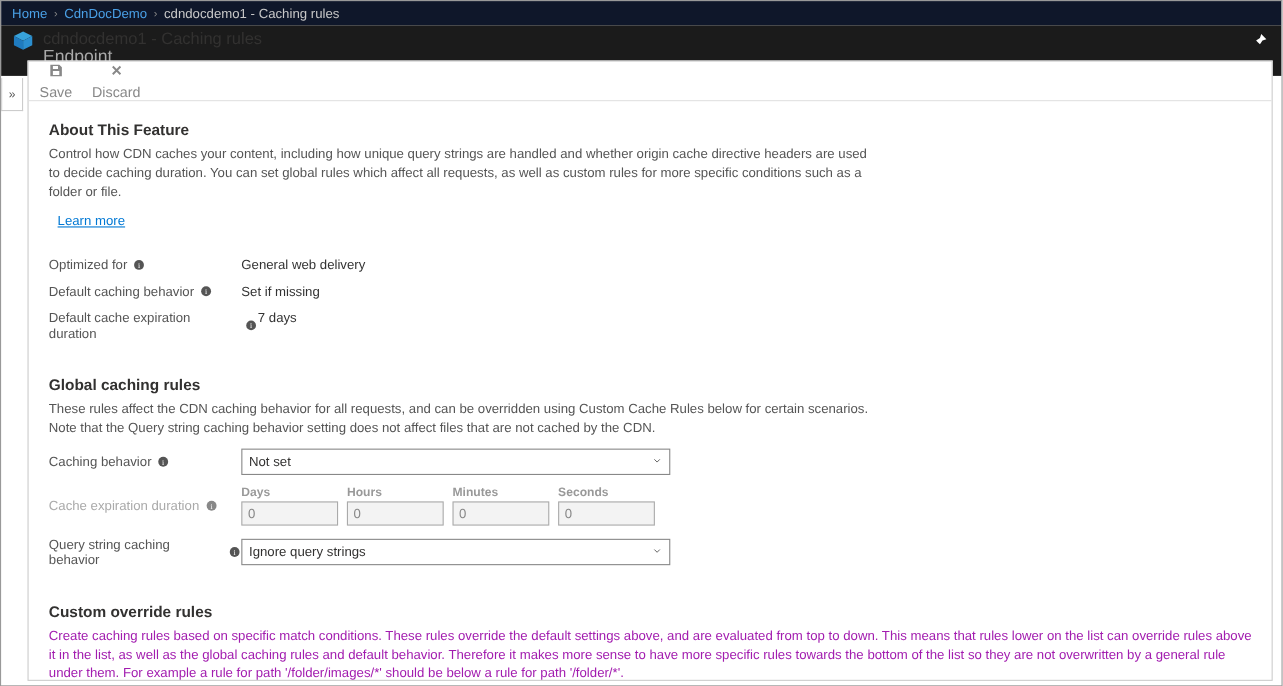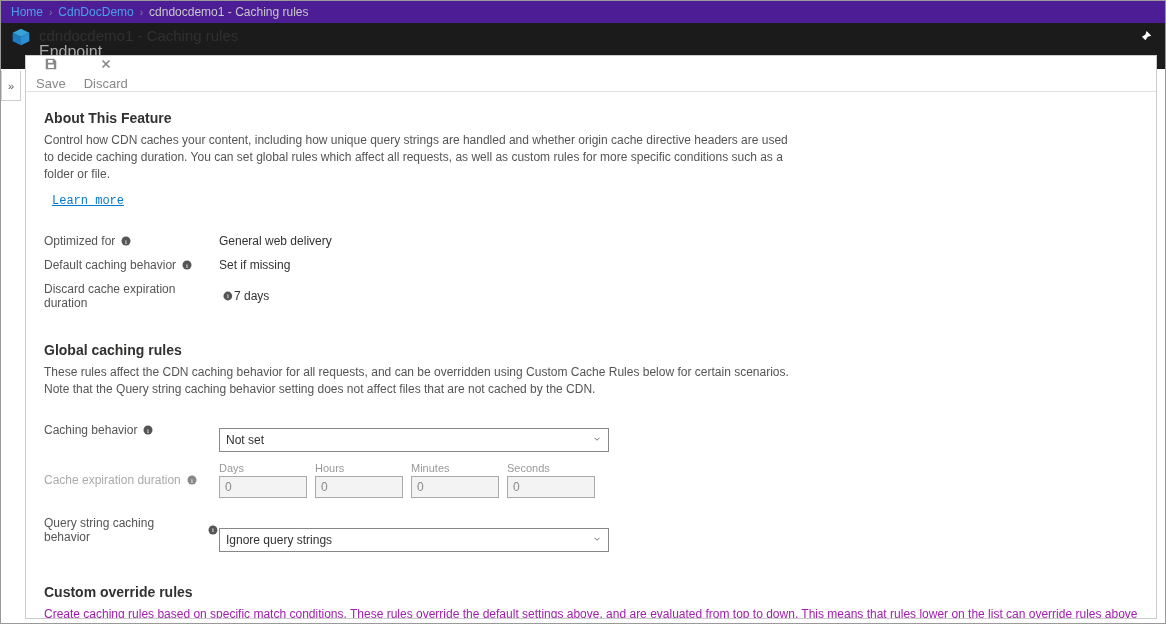--- a/index.html
+++ b/index.html
@@ -1,18 +1,18 @@
 <!DOCTYPE html>
 <html><head>
 <meta charset="utf-8">
 <style>
   * { box-sizing: border-box; margin: 0; padding: 0; }
   body { font-family: "Segoe UI", -apple-system, sans-serif; font-size: 13px; color: #323130; background: #fff; width: 1166px; height: 624px; overflow: hidden; border: 1px solid #999; position: relative; }
   
-  .breadcrumb-bar { background: #4c1d95; color: #fff; height: 22px; display: flex; align-items: center; padding: 0 10px; font-size: 12px; }
+  .breadcrumb-bar { background: #0f172a; color: #fff; height: 22px; display: flex; align-items: center; padding: 0 10px; font-size: 12px; }
   .breadcrumb-bar a { color: #4aa0e6; text-decoration: none; }
   .breadcrumb-bar .sep { color: #888; margin: 0 6px; font-size: 10px; }
   .breadcrumb-bar .current { color: #c8c8c8; }
   .cube-icon { width: 20px; height: 20px; margin-right: 8px; }
   .header-title { font-size: 15px; font-weight: 400; }
   .header-bar-wrap { background: #1b1b1b; height: 46px; }
   .header-inner { display:flex; align-items:flex-start; padding:4px 10px 0 10px;}
   .header-text-col { display:flex; flex-direction:column; }
   .header-text-col .sub { font-size:16px; color:#aaa; margin-top:-1px;}
   .pin-icon { position:absolute; right:12px; top:30px; color:#fff; }
@@ -22,35 +22,35 @@
   .content-wrap { position:absolute; left:24px; right:8px; top:54px; bottom:4px; border:1px solid #ccc; background:#fff; }
   
   .toolbar { height:36px; border-bottom:1px solid #e1e1e1; display:flex; align-items:center; padding:0 10px; gap:18px; }
   .tool-btn { display:flex; align-items:center; gap:5px; color:#888; font-size:13px; cursor:pointer;flex-direction:column; }
   .tool-btn svg { width:14px; height:14px; }
   
   .main-scroll { padding: 14px 18px; overflow:auto; height: calc(100% - 36px); }
   
   h3.section { font-size:14px; font-weight:600; color:#323130; margin-bottom:6px; margin-top:4px;}
   p.desc { font-size:12px; color:#555; max-width:750px; line-height:1.4; margin-bottom:6px;}
-  .learn-link { color:#0078d4; font-size:12px; text-decoration:underline; margin:6px 0 16px 8px; display:inline-block;font-family:Liberation Mono, monospace;}
-  
-  .kv-row { display:flex; align-items:center; margin:10px 0; font-size:12px;}
+  .learn-link { color:#0078d4; font-size:12px; text-decoration:underline; margin:6px 0 16px 8px; display:inline-block;}
+  
+  .kv-row { display:flex; margin:10px 0; font-size:12px;}
   .kv-label { width:175px; color:#555; display:flex; align-items:center; gap:5px;}
   .kv-val { color:#333; }
   .info-icon { width:12px; height:12px; }
   
   .form-row { display:flex; align-items:center; margin:10px 0; font-size:12px; }
   .form-label { width:175px; color:#555; display:flex; align-items:center; gap:5px;}
-  .select-box { width:390px; height:24px; border:1px solid #888; padding:2px 22px 2px 6px; font-size:12px; background:#fff; position:relative; cursor:pointer; display:flex; align-items:center;margin-top:20px;}
+  .select-box { width:390px; height:24px; border:1px solid #888; padding:2px 22px 2px 6px; font-size:12px; background:#fff; position:relative; cursor:pointer; display:flex; align-items:center;}
   .select-box .chev { position:absolute; right:6px; top:5px; }
   
   .dur-group { display:flex; gap:8px;}
   .dur-col { display:flex; flex-direction:column; }
-  .dur-col label { font-size:11px; color:#999; margin-bottom:2px;}
+  .dur-col label { font-size:11px; color:#999; margin-bottom:2px;font-weight:bold;}
   .dur-col input { width:88px; height:22px; border:1px solid #aaa; background:#f3f3f3; color:#888; padding:2px 5px; font-size:12px;}
   
   .section-gap { height:18px; }
   
   .custom-desc { font-size:12px; color:#a21caf; line-height:1.4; margin-bottom:14px;}
   
   .chev-svg{ width:10px; height:10px;}
 </style>
 </head>
 <body>
@@ -118,21 +118,21 @@
           <span>Default caching behavior</span>
           <svg class="info-icon" viewBox="0 0 24 24">
             <circle cx="12" cy="12" r="9" fill="#555"></circle>
             <text x="12" y="17" text-anchor="middle" fill="#fff" font-size="14" font-family="serif">i</text>
           </svg>
         </div>
       <div class="kv-val">Set if missing</div>
     </div>
     <div class="kv-row">
       <div class="kv-label" style="width:190px">
-          <span>Discard cache expiration duration</span>
+          <span>Default cache expiration duration</span>
           <svg class="info-icon" viewBox="0 0 24 24">
             <circle cx="12" cy="12" r="9" fill="#555"></circle>
             <text x="12" y="17" text-anchor="middle" fill="#fff" font-size="14" font-family="serif">i</text>
           </svg>
         </div>
       <div class="kv-val">7 days</div>
     </div>
 
     <div class="section-gap"></div>
     <h3 class="section">Global caching rules</h3>

